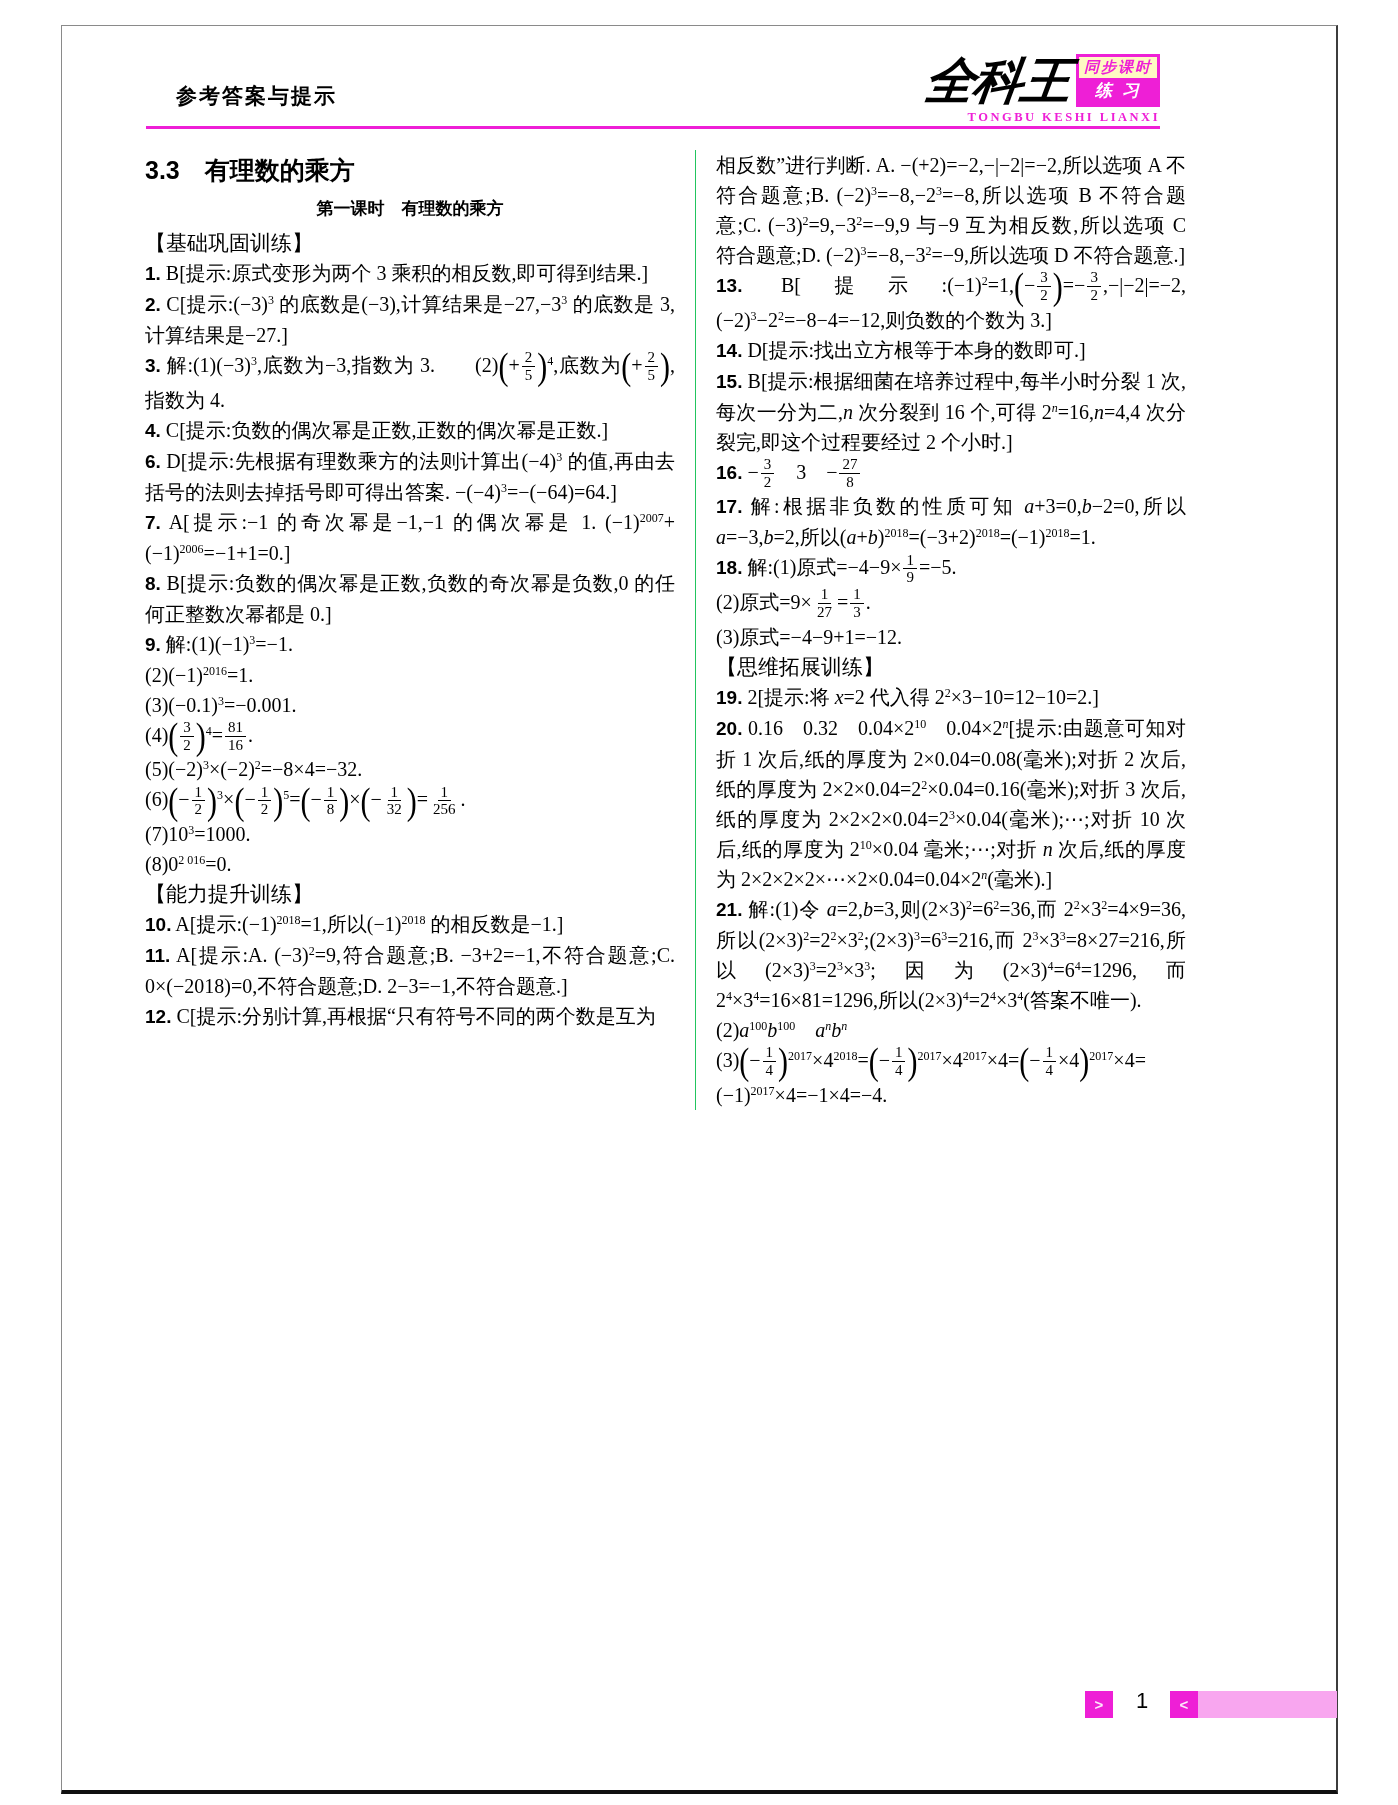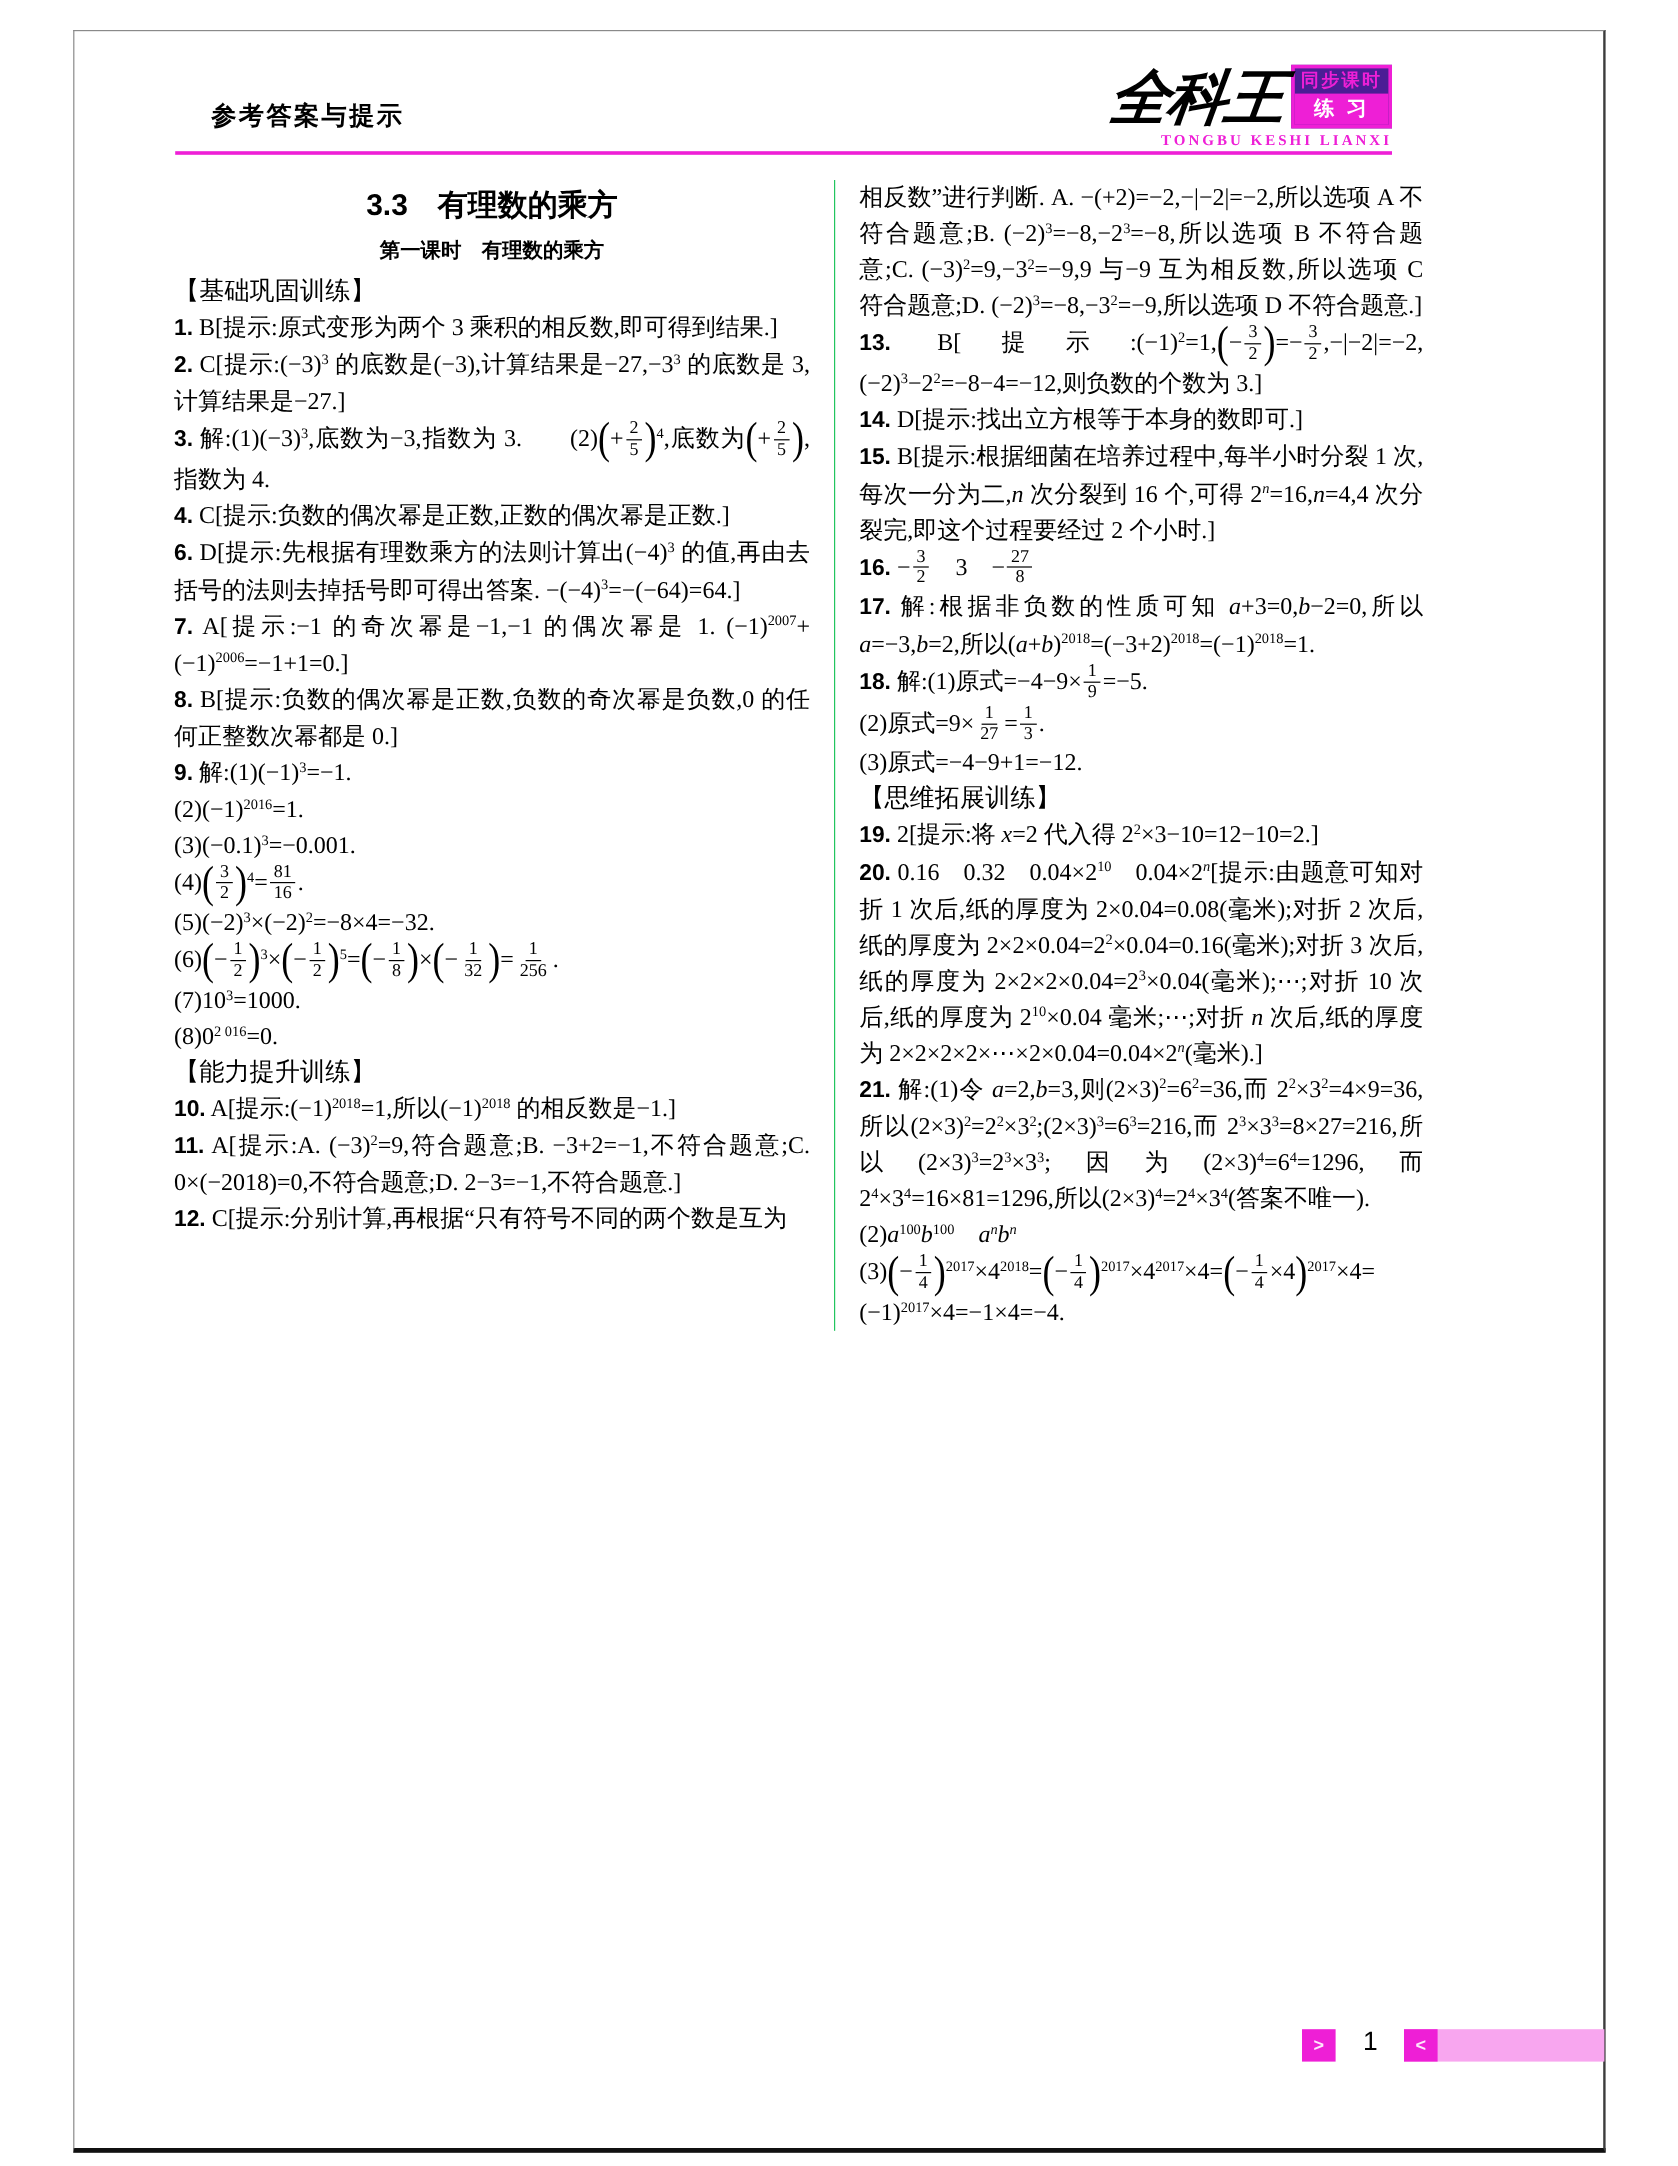--- a/index.html
+++ b/index.html
@@ -9,32 +9,32 @@
   .sheet{position:absolute;left:61px;top:25px;width:1274px;height:1764px;
          border-top:1px solid #8a8a8a;border-left:1px solid #8a8a8a;
          border-right:2px solid #3c3c3c;border-bottom:4px solid #101010;}
   .header-title{position:absolute;left:176px;top:82px;
          font-family:"Liberation Sans",sans-serif;font-weight:bold;font-size:21px;letter-spacing:2px;}
   .rule{position:absolute;left:146px;top:126px;width:1014px;height:3px;background:var(--accent);}
   .logo{position:absolute;top:54px;right:238px;text-align:right;}
   .logo-row{display:flex;align-items:center;gap:7px;}
   .logo-main{font-family:"Liberation Serif",serif;font-weight:900;font-style:italic;
          font-size:50px;line-height:1;transform:skewX(-7deg);letter-spacing:-2px;}
-  .logo-box{border:3px solid var(--accent);background:#4c1d95;}
+  .logo-box{border:3px solid var(--accent);background:#fef9c3;font-style:italic;}
   .logo-tag-top{color:var(--accent);font-family:"Liberation Sans",sans-serif;font-weight:bold;
          font-size:15px;padding:1px 5px;letter-spacing:2px;white-space:nowrap;}
   .logo-tag-bottom{background:var(--accent);color:#fff;font-family:"Liberation Sans",sans-serif;
          font-weight:bold;font-size:17px;text-align:center;letter-spacing:10px;padding:1px 0 2px 8px;}
   .logo-sub{color:var(--accent);font-family:"Liberation Serif",serif;font-weight:bold;
          font-size:12.5px;letter-spacing:2.5px;margin-top:3px;white-space:nowrap;}
   .content{position:absolute;left:145px;top:150px;width:1041px;display:flex;align-items:stretch;}
   .col-l{width:530px;padding-right:20px;}
   .col-r{width:470px;border-left:1px solid #22c55e;padding-left:20px;}
   .doc-title{font-family:"Liberation Sans",sans-serif;font-weight:bold;font-size:25px;
-         text-align:center;margin:4px 0 10px;}
+         text-align:left;margin:4px 0 10px;}
   .doc-sub{font-family:"Liberation Sans",sans-serif;font-weight:bold;font-size:17px;
          text-align:center;margin:0 0 8px;}
   .sec{font-family:"Liberation Sans",sans-serif;font-weight:normal;font-size:21px;
          line-height:30px;margin:0;}
   .para{font-size:20px;line-height:30px;margin:0;text-align:justify;}
   .para b{font-family:"Liberation Sans",sans-serif;font-size:19px;}
   sup{font-size:12px;line-height:0;vertical-align:7px;letter-spacing:0;}
   .fr{display:inline-flex;flex-direction:column;align-items:center;vertical-align:middle;
       line-height:1.12;font-size:15px;margin:0 2px;text-align:center;position:relative;top:-1px;}
   .fr .n{border-bottom:1.4px solid #000;padding:0 3px;}

